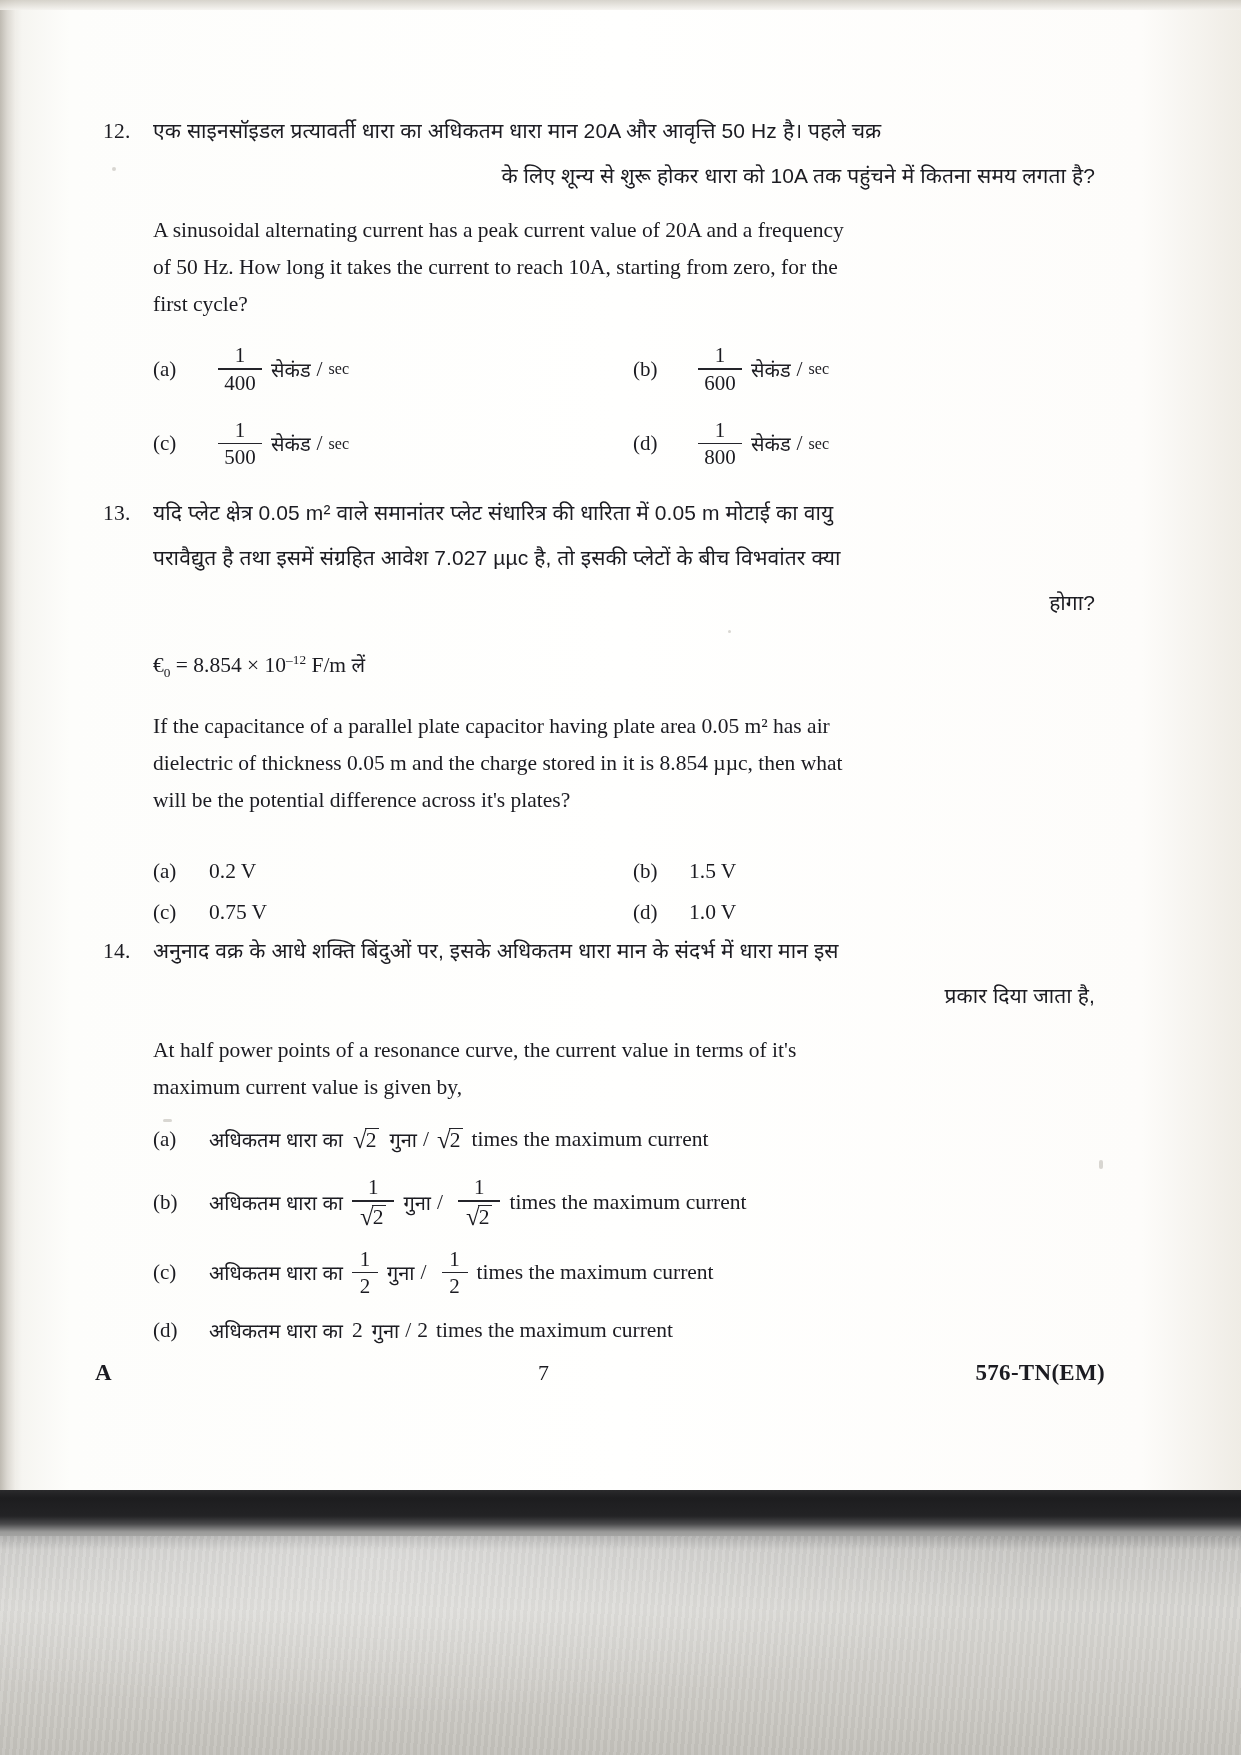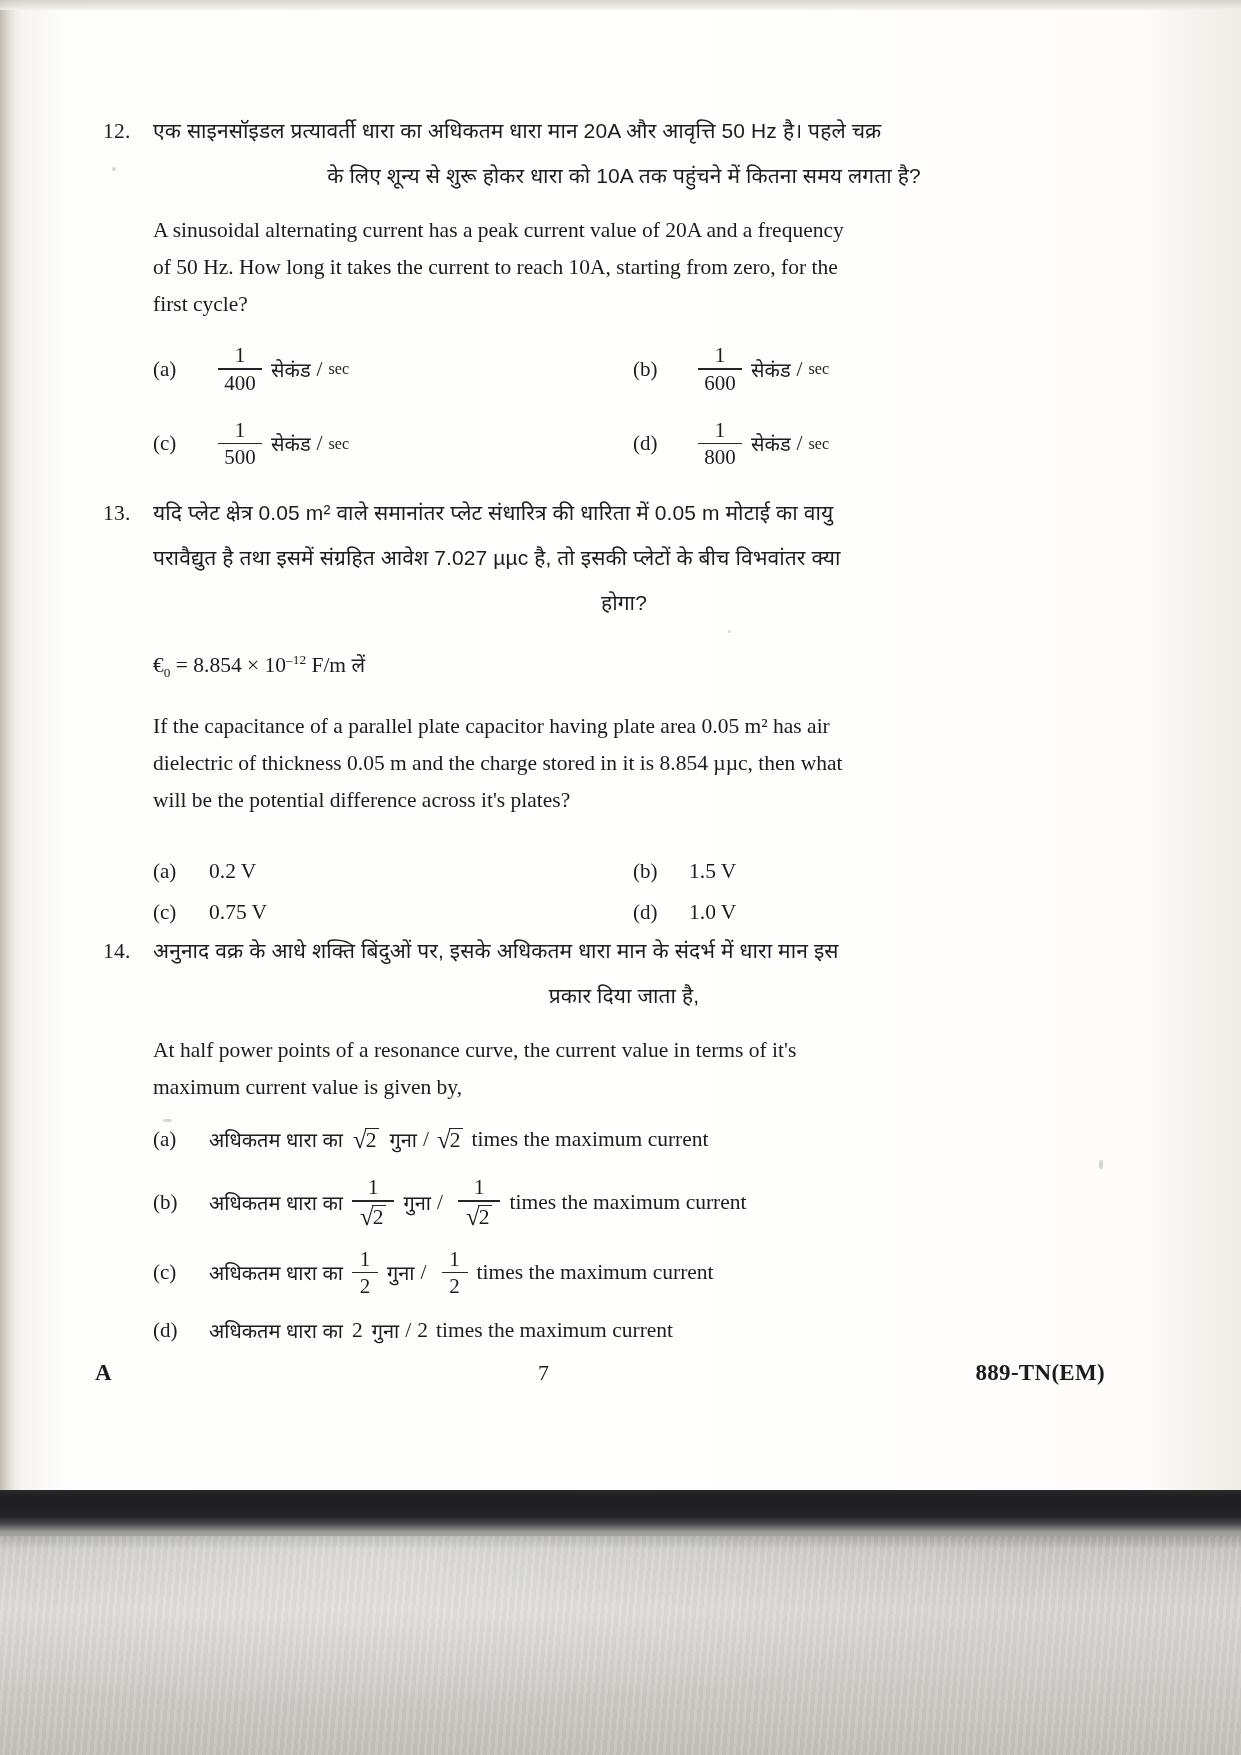--- a/index.html
+++ b/index.html
@@ -86,21 +86,21 @@
     margin-left: 58px;
   }
   .hindi {
     font-family: "Liberation Sans", sans-serif;
     font-size: 21px;
     line-height: 45px;
     text-align: justify;
     text-justify: inter-word;
     letter-spacing: .1px;
   }
-  .hindi.last { text-align: center; }
+  .hindi.last { text-align: right; }
   .eng {
     font-size: 21.5px;
     line-height: 37px;
     text-align: justify;
     text-justify: inter-word;
   }
   .eng.last { text-align: left; }
   .spacer-sm { height: 14px; }
   .spacer-md { height: 22px; }
 
@@ -448,21 +448,21 @@
             </span>
           </div>
 
         </div>
       </div>
     </div>
 
     <div class="footer">
       <div class="f-left">A</div>
       <div class="f-mid">7</div>
-      <div class="f-right">889-TN(EM)</div>
+      <div class="f-right">576-TN(EM)</div>
     </div>
 
     <span class="speck" style="left:728px;top:630px;width:3px;height:3px;"></span>
     <span class="speck" style="left:1099px;top:1160px;width:4px;height:9px;border-radius:2px;"></span>
     <span class="speck" style="left:163px;top:1119px;width:9px;height:3px;border-radius:2px;"></span>
     <span class="speck" style="left:112px;top:167px;width:4px;height:4px;"></span>
   </div>
 
   <div class="scan-bottom"></div>
 </div>

